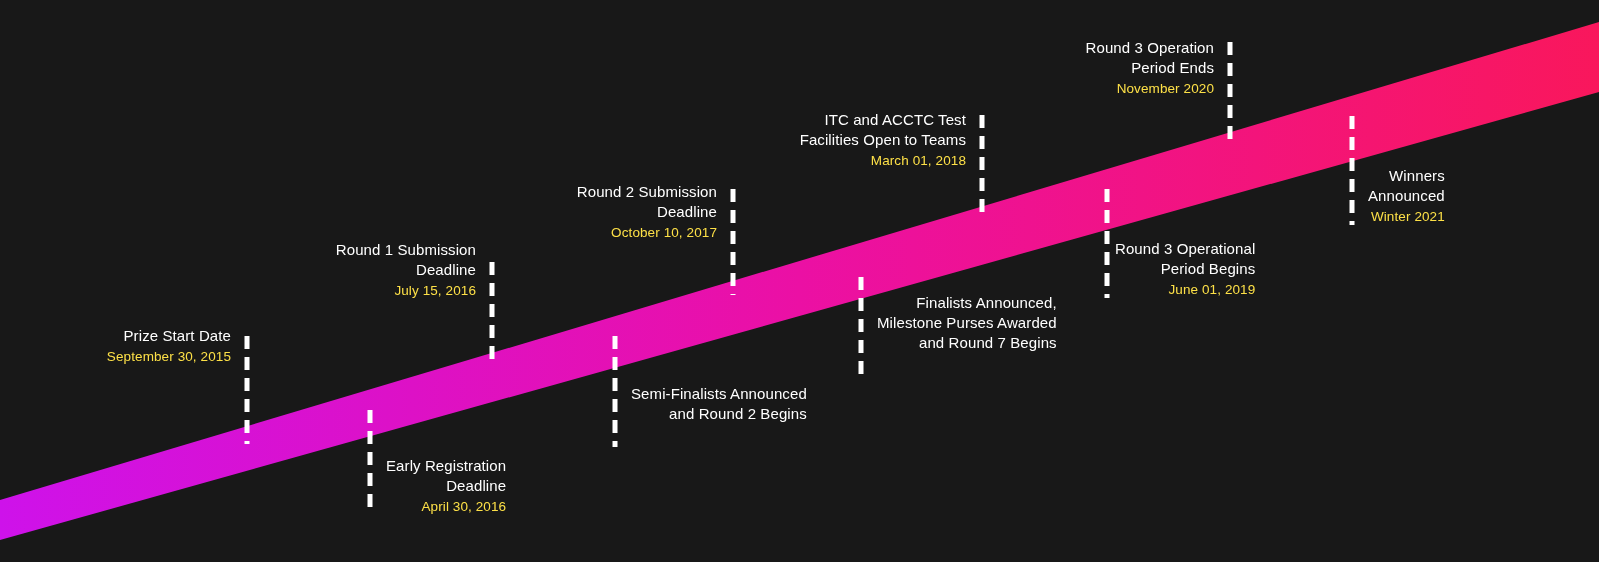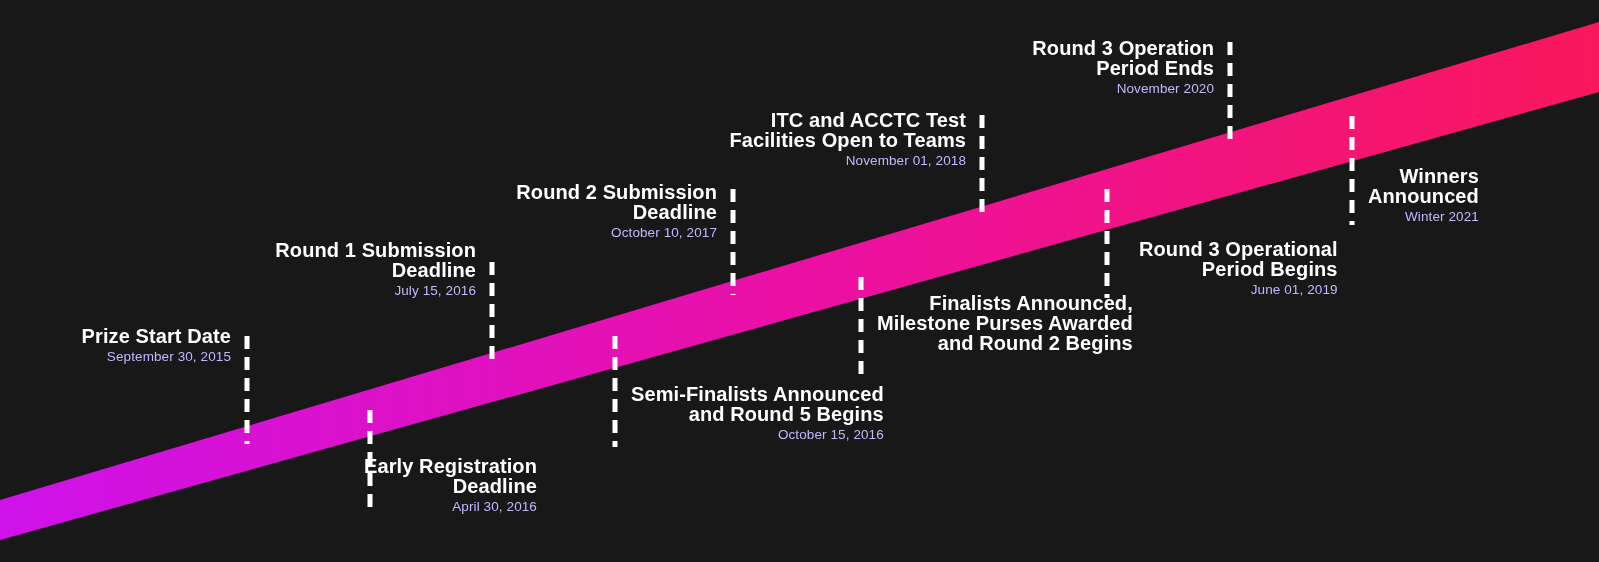--- a/index.html
+++ b/index.html
@@ -21,34 +21,34 @@
     top: 0;
     display: block;
   }
   .milestone {
     position: absolute;
     color: #ffffff;
   }
   .milestone.above { text-align: right; }
   .milestone.below { text-align: right; }
   .m-title {
-    font-size: 20px;
-    font-weight: 700;
+    font-size: 15px;
+    font-weight: 400;
     line-height: 20px;
     white-space: pre-line;
     letter-spacing: 0.1px;
     color: #ffffff;
   }
   .m-date {
     font-size: 13.5px;
     font-weight: 400;
     line-height: 19px;
     margin-top: 1px;
     letter-spacing: 0.1px;
-    color: #c4b5fd;
+    color: #fde047;
   }
 </style>
 </head>
 <body>
 
 <div class="stage">
 
   <svg class="band-svg" width="1599" height="562" viewBox="0 0 1599 562">
     <defs>
       <linearGradient id="bandGrad" x1="0" y1="0" x2="1599" y2="0" gradientUnits="userSpaceOnUse">
@@ -78,57 +78,56 @@
     <div class="m-title">Prize Start Date</div>
     <div class="m-date">September 30, 2015</div>
   </div>
 
   <div class="milestone above" style="right:1123px; top:240px;">
     <div class="m-title">Round 1 Submission
 Deadline</div>
     <div class="m-date">July 15, 2016</div>
   </div>
 
-  <div class="milestone below" style="left:364px; top:456px;">
+  <div class="milestone below" style="left:386px; top:456px;">
     <div class="m-title">Early Registration
 Deadline</div>
     <div class="m-date">April 30, 2016</div>
   </div>
 
   <div class="milestone below" style="left:631px; top:384px;">
     <div class="m-title">Semi-Finalists Announced
-and Round 5 Begins</div>
-    <div class="m-date">October 15, 2016</div>
+and Round 2 Begins</div>
   </div>
 
   <div class="milestone above" style="right:882px; top:182px;">
     <div class="m-title">Round 2 Submission
 Deadline</div>
     <div class="m-date">October 10, 2017</div>
   </div>
 
   <div class="milestone above" style="right:633px; top:110px;">
     <div class="m-title">ITC and ACCTC Test
 Facilities Open to Teams</div>
-    <div class="m-date">November 01, 2018</div>
+    <div class="m-date">March 01, 2018</div>
   </div>
 
   <div class="milestone below" style="left:877px; top:293px;">
     <div class="m-title">Finalists Announced,
 Milestone Purses Awarded
-and Round 2 Begins</div>
+and Round 7 Begins</div>
   </div>
 
   <div class="milestone above" style="right:385px; top:38px;">
     <div class="m-title">Round 3 Operation
 Period Ends</div>
     <div class="m-date">November 2020</div>
   </div>
 
-  <div class="milestone below" style="left:1139px; top:239px;">
+  <div class="milestone below" style="left:1115px; top:239px;">
     <div class="m-title">Round 3 Operational
 Period Begins</div>
     <div class="m-date">June 01, 2019</div>
   </div>
 
   <div class="milestone below" style="left:1368px; top:166px;">
     <div class="m-title">Winners
 Announced</div>
     <div class="m-date">Winter 2021</div>
   </div>

